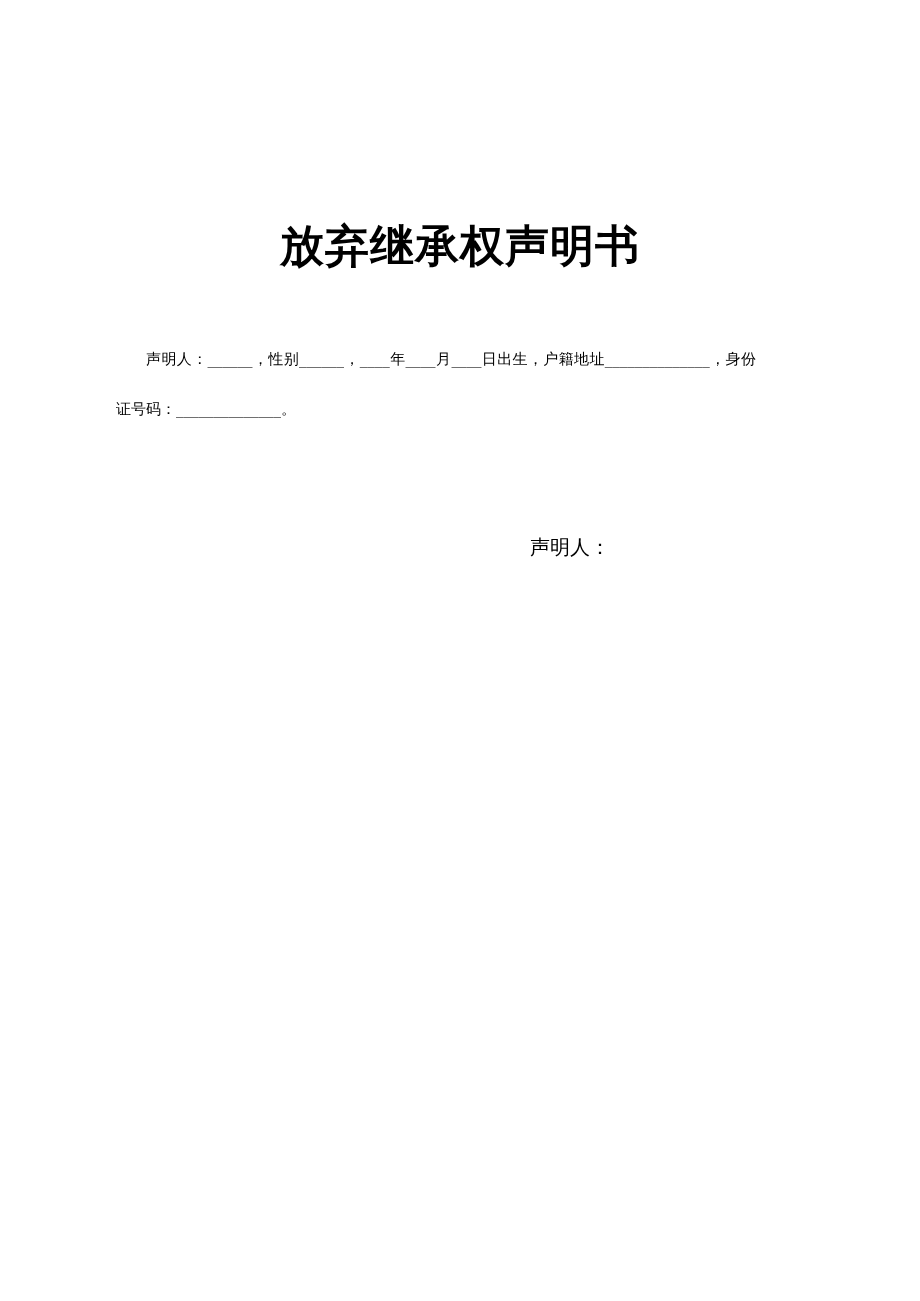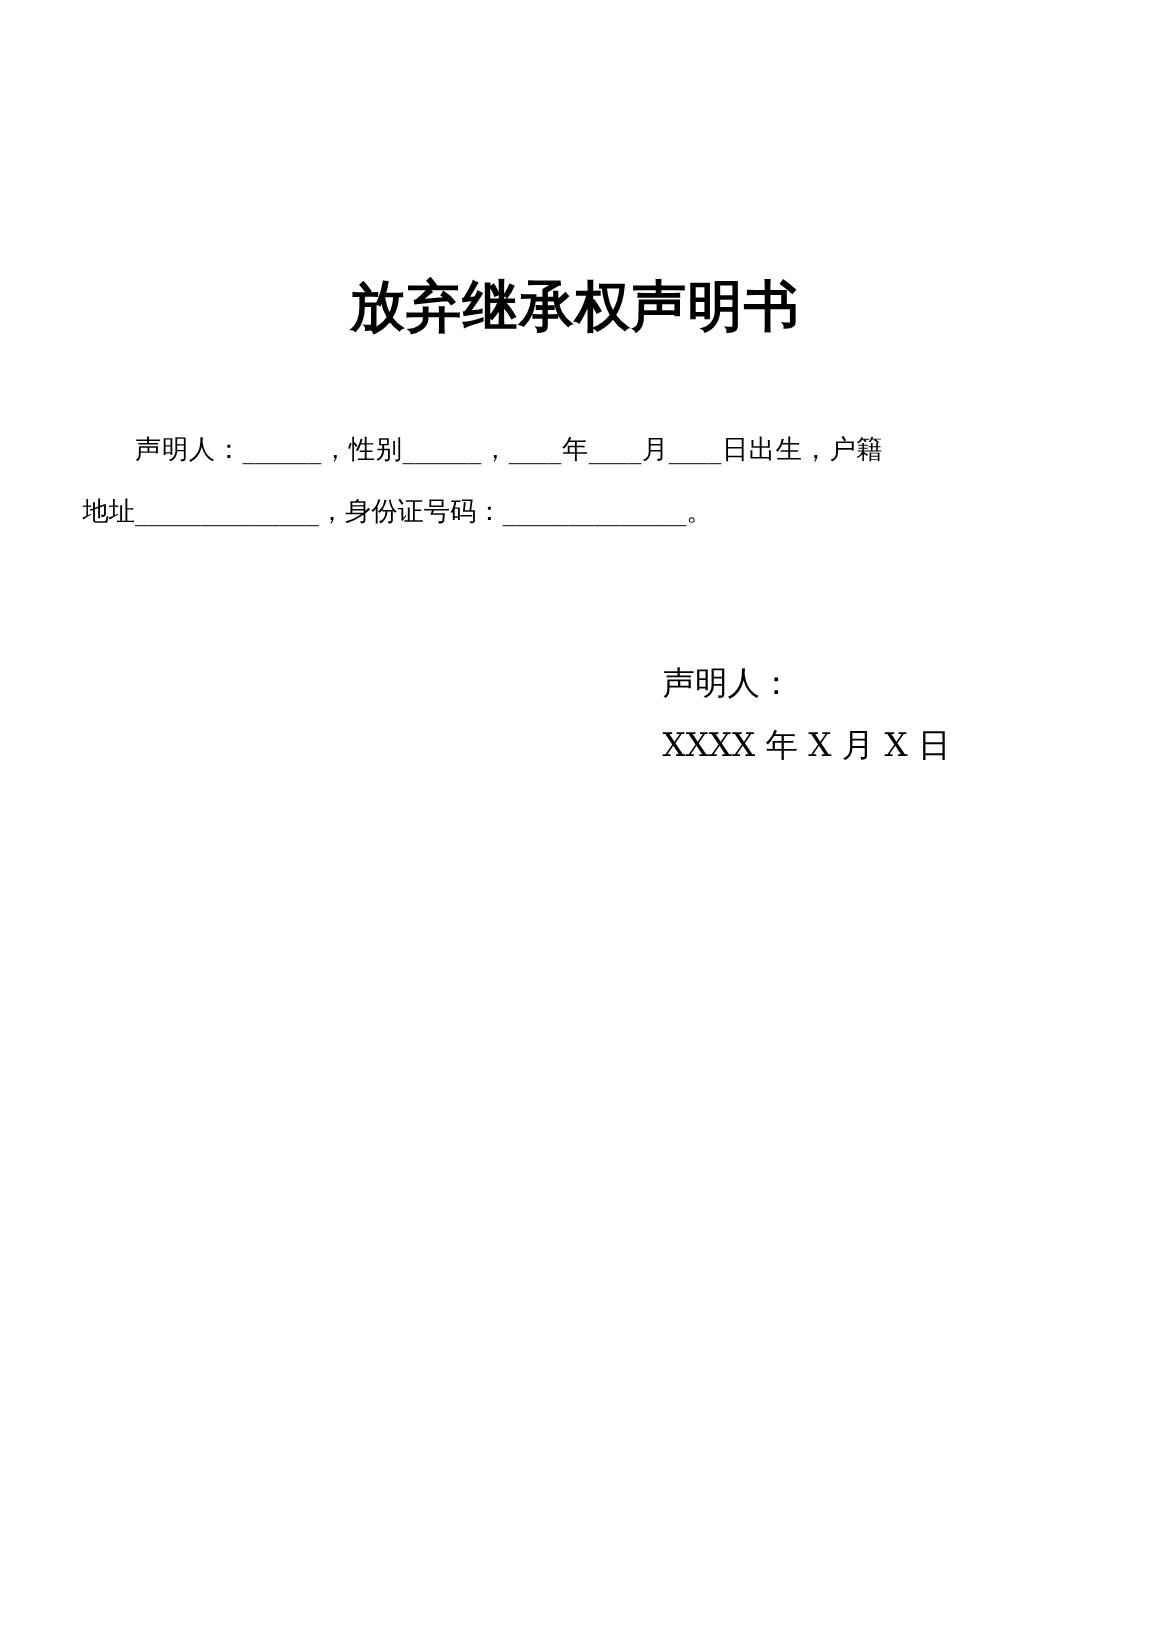--- a/index.html
+++ b/index.html
@@ -19,50 +19,49 @@
   }
   .doc-title {
     margin: 224px 0 0 0;
     text-align: center;
     font-size: 44px;
     line-height: 44px;
     font-weight: bold;
     letter-spacing: 1px;
   }
   .doc-body {
-    margin: 66px 140px 0 66px;
+    margin: 66px 140px 0 116px;
     width: 640px;
-    font-size: 21px;
+    font-size: 15px;
     line-height: 50px;
     text-align: justify;
     text-justify: inter-ideograph;
   }
   .doc-body p {
     margin: 0;
     padding: 0;
     text-indent: 2em;
   }
   .signature-block {
     margin: 88px 0 0 530px;
-    font-size: 26px;
+    font-size: 20px;
     line-height: 50px;
   }
   .signature-block div {
     white-space: pre;
   }
 </style>
 </head>
 <body>
 
 <div class="page">
 
   <h1 class="doc-title">放弃继承权声明书</h1>
 
   <div class="doc-body">
     <p>声明人：______，性别______，____年____月____日出生，户籍地址______________，身份证号码：______________。</p>
   </div>
 
   <div class="signature-block">
     <div>声明人：</div>
-    <div>XXXX 年 X 月 X 日</div>
   </div>
 
 </div>
 
 </body></html>

